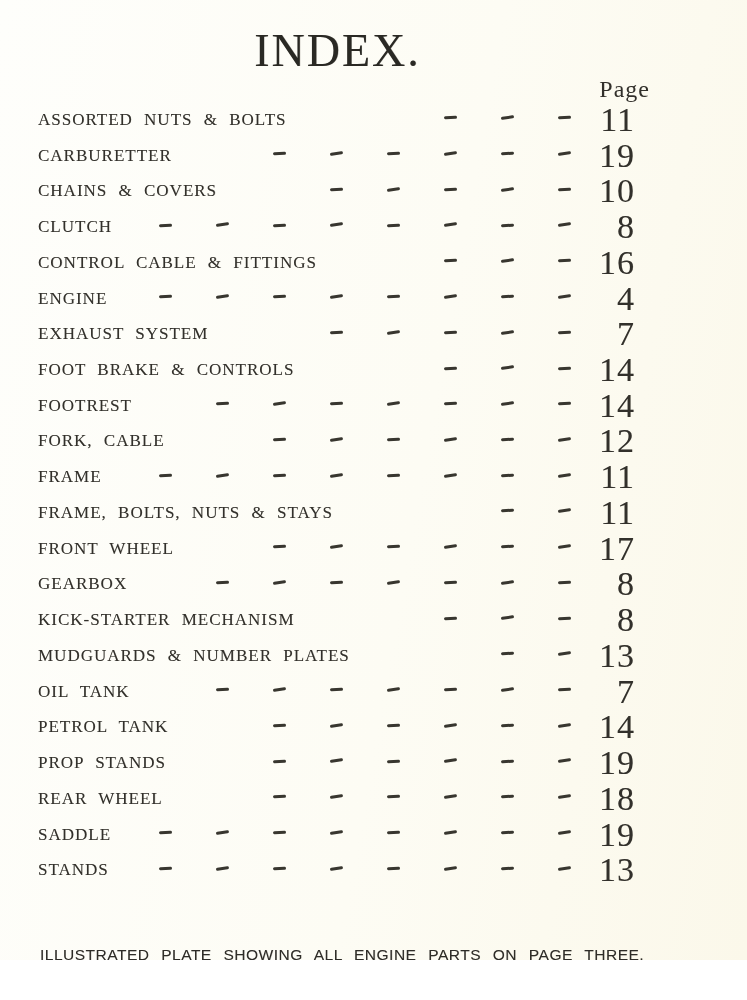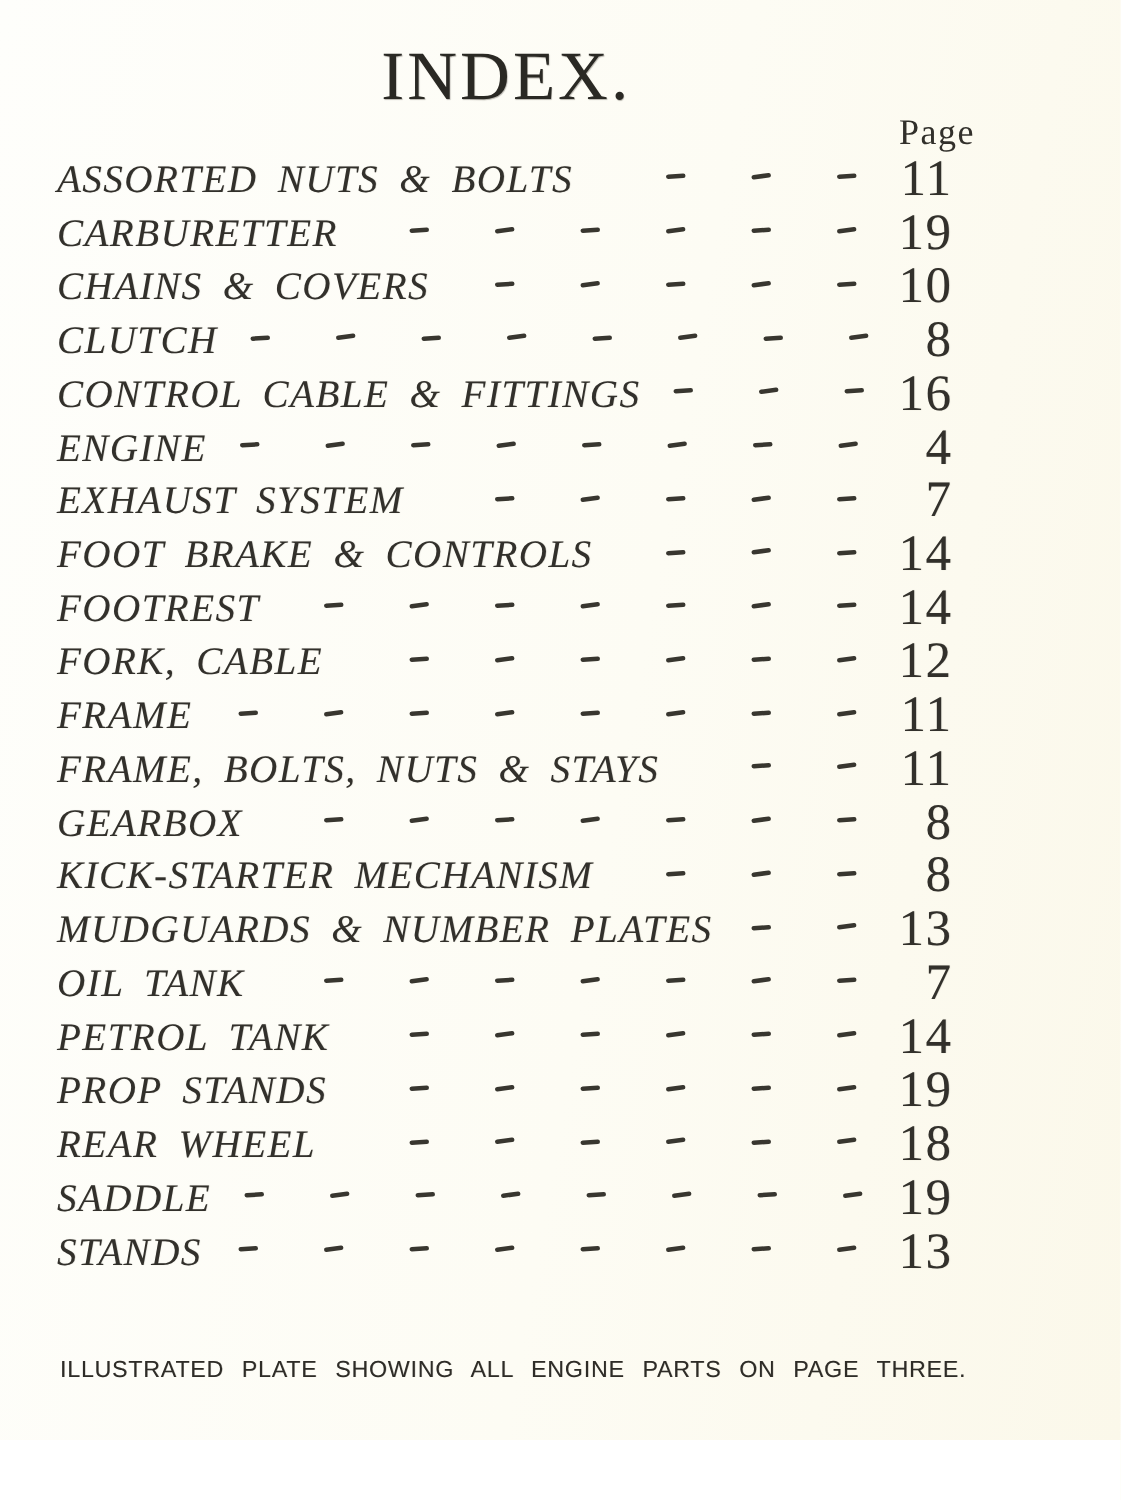--- a/index.html
+++ b/index.html
@@ -33,25 +33,24 @@
     top: 102px; left: 0; right: 0;
   }
   .row {
     height: 35.74px;
     display: flex;
     align-items: center;
     padding: 0 112px 0 38px;
     white-space: nowrap;
   }
   .label {
-    font-size: 26px;
+    font-size: 17px;
     letter-spacing: 1px;
     word-spacing: 6px;
     text-shadow: 0.3px 0.3px 0.5px rgba(60,55,45,0.3);
-    font-style: italic;
   }
   .spacer { flex: 1 1 0; min-width: 0; }
   .dash-zone { display: flex; }
   .slot {
     flex: 0 1 57px;
     width: 57px;
     min-width: 16px;
     display: flex;
     justify-content: center;
     align-items: center;
@@ -69,21 +68,21 @@
   .slot:nth-child(2n+1) .dash { transform: rotate(-3deg); }
   .num {
     width: 42px;
     text-align: right;
     font-size: 34px;
     letter-spacing: 1px;
     text-shadow: 0.3px 0.3px 0.5px rgba(60,55,45,0.3);
   }
   .footnote {
     position: absolute;
-    top: 905px; left: 40px; right: 60px;
+    top: 946px; left: 40px; right: 60px;
     font-family: "Liberation Sans", sans-serif;
     font-size: 15.5px;
     font-weight: 500;
     letter-spacing: 0.5px;
     word-spacing: 7px;
     color: #2e2c27;
     text-shadow: 0.3px 0.3px 0.4px rgba(60,55,45,0.3);
   }
 </style>
 </head>
@@ -374,20 +373,45 @@
           <span class="slot">
             <span class="dash"></span>
           </span>
           <span class="slot">
             <span class="dash"></span>
           </span>
         </span>
     <span class="num">11</span>
   </div>
 
+  <div class="row">
+    <span class="label">FRONT WHEEL</span>
+    <span class="spacer"></span>
+    <span class="dash-zone">
+          <span class="slot">
+            <span class="dash"></span>
+          </span>
+          <span class="slot">
+            <span class="dash"></span>
+          </span>
+          <span class="slot">
+            <span class="dash"></span>
+          </span>
+          <span class="slot">
+            <span class="dash"></span>
+          </span>
+          <span class="slot">
+            <span class="dash"></span>
+          </span>
+          <span class="slot">
+            <span class="dash"></span>
+          </span>
+        </span>
+    <span class="num">17</span>
+  </div>
 
   <div class="row">
     <span class="label">GEARBOX</span>
     <span class="spacer"></span>
     <span class="dash-zone">
           <span class="slot">
             <span class="dash"></span>
           </span>
           <span class="slot">
             <span class="dash"></span>

